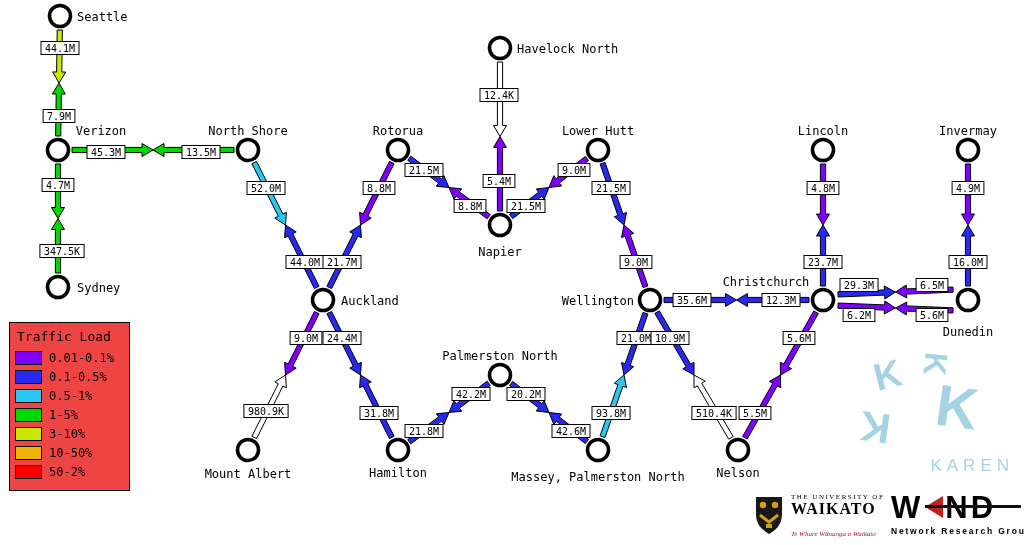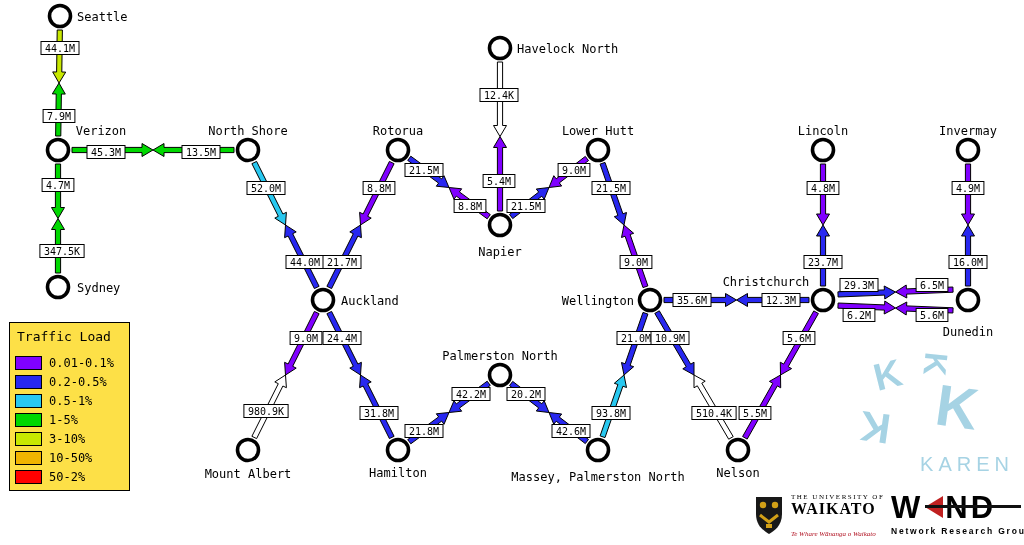--- a/index.html
+++ b/index.html
@@ -1,23 +1,23 @@
 <!DOCTYPE html>
 <html><head>
 <meta charset="utf-8">
 <style>
   html,body{margin:0;padding:0;background:#fff;}
   body{width:1024px;height:545px;overflow:hidden;font-family:"DejaVu Sans Mono",monospace;color:#000;}
   .canvas{position:relative;width:1024px;height:545px;background:#fff;}
   #map-svg{position:absolute;left:0;top:0;font-family:"DejaVu Sans Mono",monospace;}
 
   
-  .legend{position:absolute;left:9px;top:322px;width:121px;background:#fde047;border:1px solid #000;padding:5px 4px 6px 5px;box-sizing:border-box;}
+  .legend{position:absolute;left:9px;top:322px;width:121px;background:#ef4444;border:1px solid #000;padding:5px 4px 6px 5px;box-sizing:border-box;}
   .legend-title{font-size:13px;margin:1px 0 7px 2px;}
-  .legend-row{display:flex;align-items:flex-end;height:19px;}
+  .legend-row{display:flex;align-items:flex-start;height:19px;}
   .legend-swatch{width:27px;height:14px;border:1px solid #000;margin-right:7px;flex:none;box-sizing:border-box;}
   .legend-label{font-size:12px;}
 
   
   .footer{position:absolute;left:4px;top:511px;font-size:11px;}
 
   
   .waikato{position:absolute;left:754px;top:493px;display:flex;align-items:center;}
   .crest{width:30px;height:40px;flex:none;}
   .waikato-text{margin-left:7px;font-family:"Liberation Serif",serif;}
@@ -33,21 +33,21 @@
   .wand-line{position:absolute;left:34px;right:0;top:14px;height:2.5px;background:#101010;z-index:3;}
   .wand-sub{font-family:"Liberation Sans",sans-serif;font-size:8.5px;font-weight:bold;letter-spacing:1.8px;margin-top:3px;white-space:nowrap;}
 
   
   .karen{position:absolute;left:852px;top:350px;width:164px;height:128px;color:#a6d3e4;font-family:"Liberation Sans",sans-serif;}
   .karen .kg{position:absolute;font-weight:bold;line-height:1;}
   .kg1{left:22px;top:6px;font-size:38px;transform:rotate(-14deg);}
   .kg2{left:72px;top:-2px;font-size:32px;transform:rotate(96deg);}
   .kg3{left:84px;top:28px;font-size:58px;transform:rotate(8deg);}
   .kg4{left:8px;top:56px;font-size:42px;transform:rotate(188deg);}
-  .karen-wordmark{position:absolute;right:2px;bottom:2px;font-size:20px;letter-spacing:5px;font-weight:normal;}
+  .karen-wordmark{position:absolute;right:2px;bottom:2px;font-size:17px;letter-spacing:5px;font-weight:normal;}
 </style>
 </head>
 <body>
 
 <div class="canvas">
 
   <svg id="map-svg" width="1024" height="545" viewBox="0 0 1024 545">
       <polygon points="57.2,30.0 56.6,72.0 52.7,71.9 59.0,83.0 65.7,72.1 61.8,72.0 62.4,30.0" fill="#c8e800" stroke="#000" stroke-width="1"></polygon>
       <polygon points="60.8,136.0 61.4,94.0 65.3,94.1 59.0,83.0 52.3,93.9 56.2,94.0 55.6,136.0" fill="#00d800" stroke="#000" stroke-width="1"></polygon>
       <polygon points="55.4,164.0 55.4,207.5 51.5,207.5 58.0,218.5 64.5,207.5 60.6,207.5 60.6,164.0" fill="#00d800" stroke="#000" stroke-width="1"></polygon>
@@ -216,21 +216,21 @@
 
   <div class="legend">
     <div class="legend-title">Traffic Load</div>
     <div id="legend-rows">
         <div class="legend-row">
           <div class="legend-swatch" style="background: rgb(128, 0, 255);"></div>
           <span class="legend-label">0.01-0.1%</span>
         </div>
         <div class="legend-row">
           <div class="legend-swatch" style="background: rgb(40, 40, 240);"></div>
-          <span class="legend-label">0.2-0.5%</span>
+          <span class="legend-label">0.1-0.5%</span>
         </div>
         <div class="legend-row">
           <div class="legend-swatch" style="background: rgb(40, 200, 240);"></div>
           <span class="legend-label">0.5-1%</span>
         </div>
         <div class="legend-row">
           <div class="legend-swatch" style="background: rgb(0, 216, 0);"></div>
           <span class="legend-label">1-5%</span>
         </div>
         <div class="legend-row">

